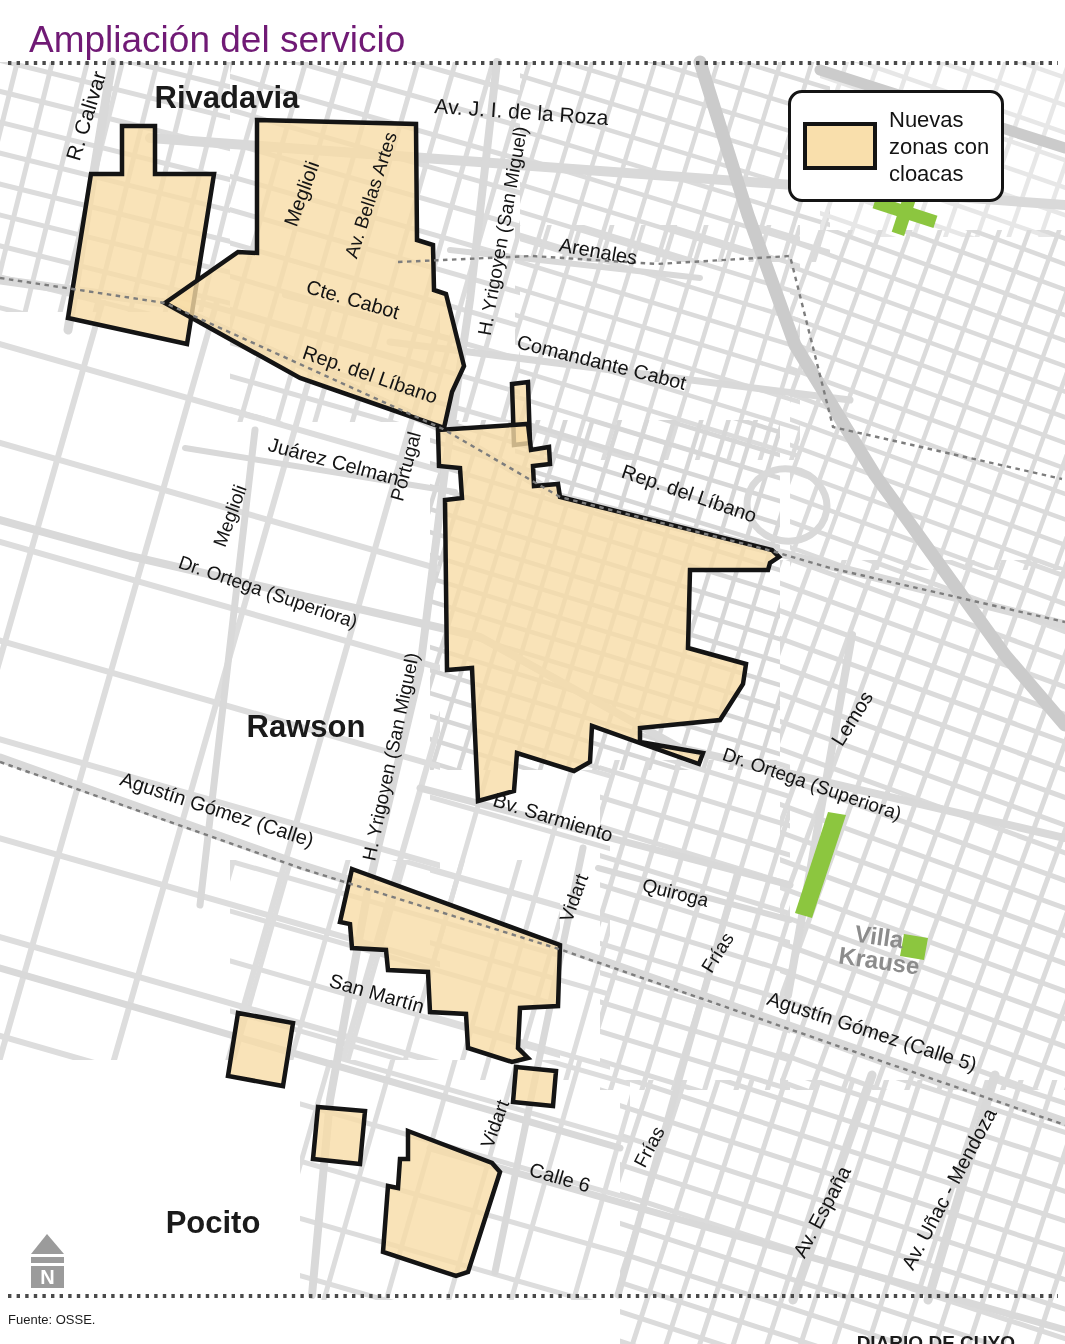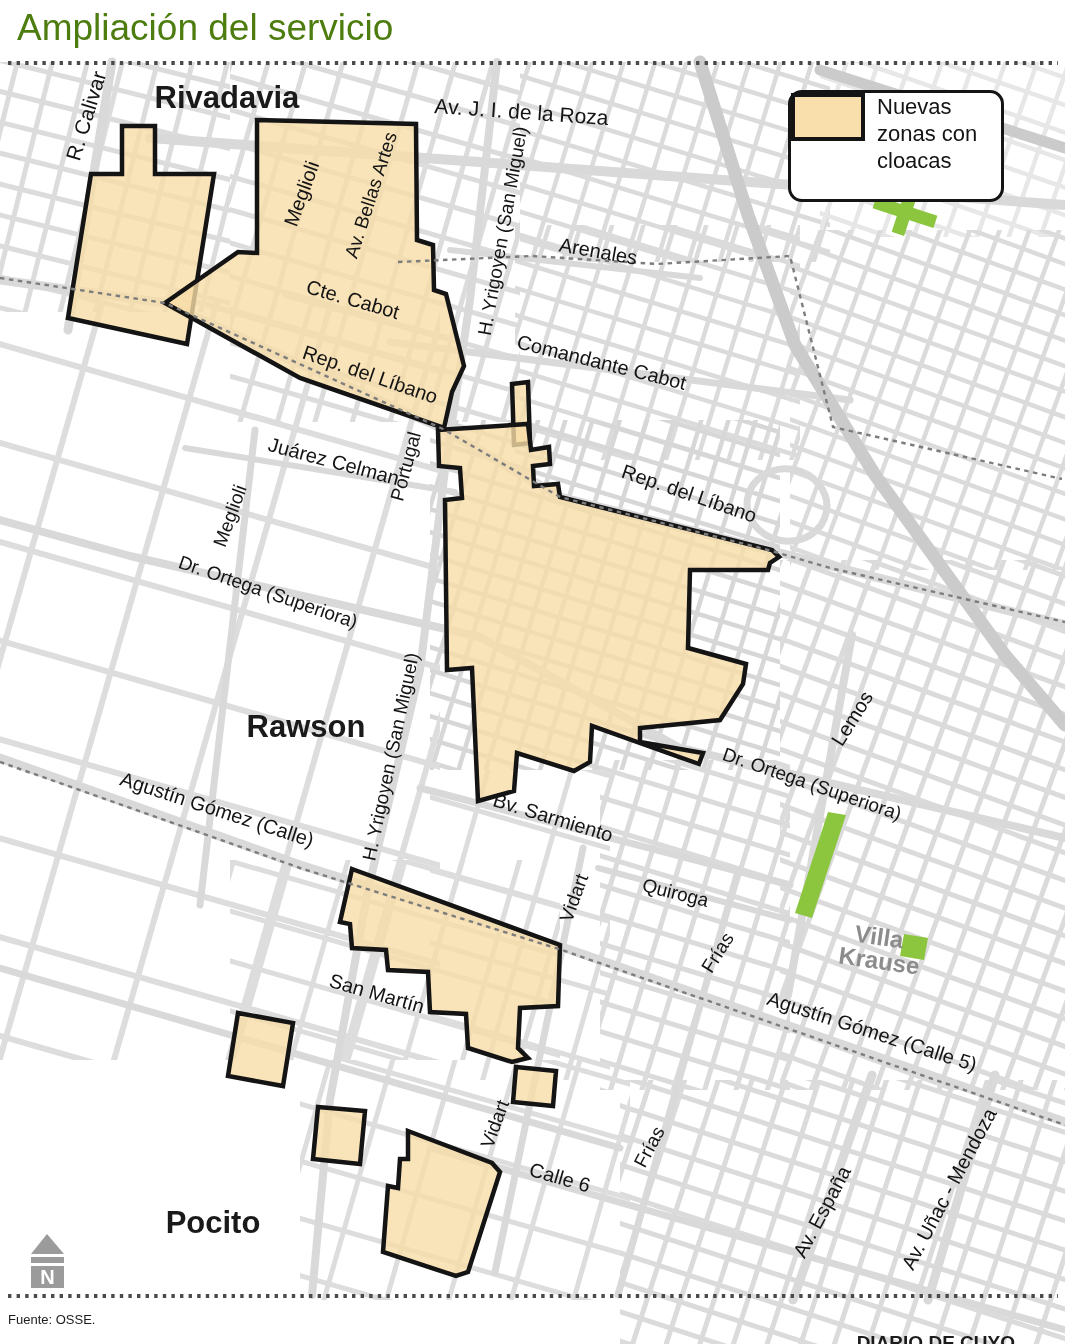--- a/index.html
+++ b/index.html
@@ -1,23 +1,23 @@
 <!DOCTYPE html>
 <html><head>
 <meta charset="utf-8">
 <style>
   html,body{margin:0;padding:0;background:#ffffff;}
   .page{position:relative;width:1065px;height:1344px;background:#fff;overflow:hidden;
         font-family:"Liberation Sans",sans-serif;}
-  .title{position:absolute;left:16px;top:6px;margin:1px;font-size:37px;font-weight:normal;
-         color:#4d7c0f;letter-spacing:0;}
+  .title{position:absolute;left:16px;top:6px;margin:13px;font-size:37px;font-weight:normal;
+         color:#701a75;letter-spacing:0;}
   #map-svg{position:absolute;left:0;top:0;}
   .legend{position:absolute;left:788px;top:90px;width:216px;height:112px;background:#fff;
-          border:3px solid #141414;border-radius:14px;display:flex;
-          box-sizing:border-box;gap:12px;z-index:5;}
+          border:3px solid #141414;border-radius:14px;display:flex;align-items:center;
+          box-sizing:border-box;padding-left:12px;gap:12px;z-index:5;}
   .legend .swatch{width:66px;height:40px;background:#F9DFAC;border:4px solid #141414;flex:0 0 auto;}
   .legend .text{font-size:22px;line-height:27px;color:#141414;}
   .footer-src{position:absolute;left:8px;top:1312px;font-size:13px;color:#1c1c1c;}
   .footer-credit{position:absolute;right:50px;top:1332px;font-size:19px;color:#1c1c1c;font-weight:bold;}
 </style>
 </head>
 <body>
 
 <div class="page">
 

